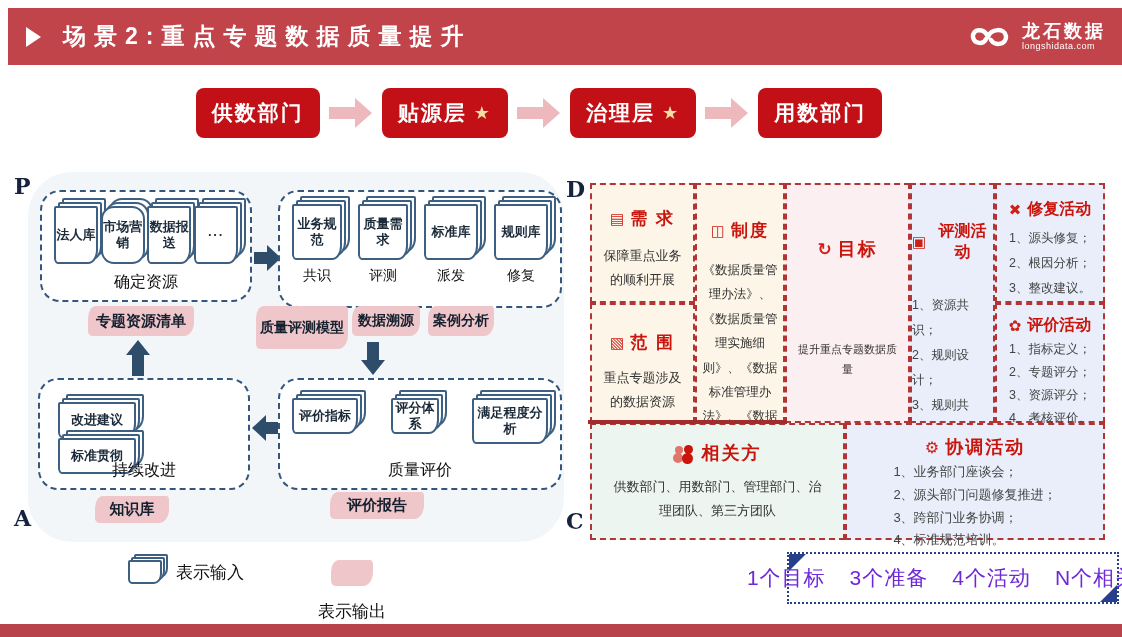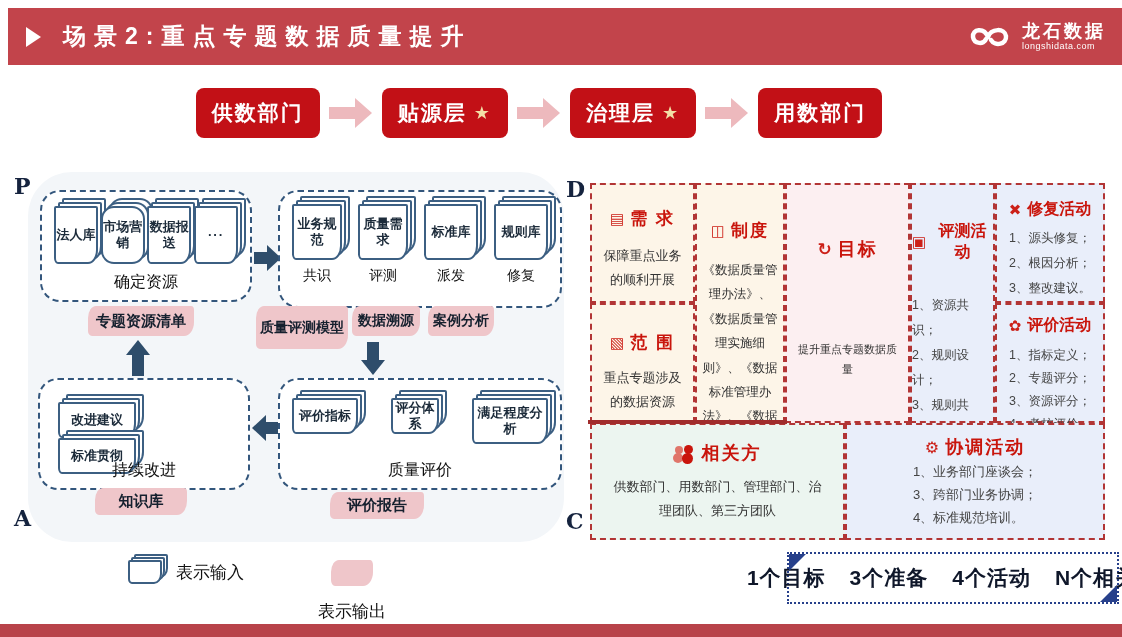--- a/index.html
+++ b/index.html
@@ -73,21 +73,21 @@
   .legend-doc{width:34px;height:24px;background:#fff;border:2px solid #3c5f82;box-sizing:border-box;
               border-radius:2px 2px 8px 4px / 2px 2px 10px 5px;
               box-shadow:3px -3px 0 -2px #fff,3px -3px 0 0 #3c5f82,6px -6px 0 -2px #fff,6px -6px 0 0 #3c5f82;}
   .legend-flag{width:42px;height:26px;background:#efc6ca;border-radius:8px 3px 10px 4px / 12px 5px 14px 6px;}
   .summary{position:absolute;left:787px;top:552px;width:332px;height:52px;background:#fff;
            border:2px dotted #27408b;display:flex;align-items:center;justify-content:center;gap:24px;box-sizing:border-box;}
   .summary::before{content:"";position:absolute;left:0;top:0;width:0;height:0;
                    border-left:17px solid #27408b;border-bottom:17px solid transparent;}
   .summary::after{content:"";position:absolute;right:0;bottom:0;width:0;height:0;
                   border-right:17px solid #27408b;border-top:17px solid transparent;}
-  .summary .item{color:#0f172a;font-weight:bold;font-size:21px;letter-spacing:1px;white-space:nowrap;}
+  .summary .item{color:#6d28d9;font-weight:normal;font-size:21px;letter-spacing:1px;white-space:nowrap;}
   .bottombar{position:absolute;left:0;top:624px;width:1122px;height:13px;background:#b8434a;}
 </style>
 </head>
 <body>
 
 <div class="page">
 
   <div class="header">
     <div class="play"></div>
     <div class="title">场景2:重点专题数据质量提升</div>
@@ -204,21 +204,21 @@
 
     <div class="fbox" style="left:250px;top:206px;width:284px;height:112px;">
       <div class="docrow" style="top:18px;">
         <div class="doc" style="width:66px;height:36px;">评价指标</div>
         <div class="doc" style="width:48px;height:36px;">评分体系</div>
         <div class="doc" style="width:76px;height:46px;">满足程度分析</div>
       </div>
       <div class="fcaption">质量评价</div>
     </div>
 
-    <div class="banner" style="left:67px;top:316px;width:92px;height:27px;font-size:15px;">知识库</div>
+    <div class="banner" style="left:67px;top:324px;width:74px;height:27px;font-size:15px;">知识库</div>
     <div class="banner" style="left:302px;top:320px;width:94px;height:27px;font-size:15px;">评价报告</div>
   </div>
 
   <div class="cell bg-cream" style="left:590px;top:183px;width:105px;height:120px;">
     <div class="cell-h" style="margin-top:22px;font-size:17px;">
       <span class="ci">▤</span>
       <span>需 求</span>
     </div>
     <div class="cell-body" style="margin-top:14px;">保障重点业务的顺利开展</div>
   </div>
@@ -271,21 +271,21 @@
       <li>2、根因分析；</li>
       <li>3、整改建议。</li>
     </ul>
   </div>
 
   <div class="cell bg-blue" style="left:995px;top:303px;width:110px;height:120px;">
     <div class="cell-h" style="margin-top:10px;font-size:16px;letter-spacing:0;">
       <span class="ci">✿</span>
       <span>评价活动</span>
     </div>
-    <ul class="cell-list" style="margin-top:8px;line-height:1.85;">
+    <ul class="cell-list" style="margin-top:2px;line-height:1.85;">
       <li>1、指标定义；</li>
       <li>2、专题评分；</li>
       <li>3、资源评分；</li>
       <li>4、考核评价。</li>
     </ul>
   </div>
 
   <div class="cell bg-green" style="left:590px;top:423px;width:255px;height:117px;">
     <div class="cell-h" style="margin-top:16px;">
       <span class="people-icon"></span>
@@ -294,20 +294,21 @@
     <div class="cell-body" style="margin-top:10px;padding:0 20px;">供数部门、用数部门、管理部门、治理团队、第三方团队</div>
   </div>
 
   <div class="cell bg-blue" style="left:845px;top:423px;width:260px;height:117px;">
     <div class="cell-h" style="margin-top:10px;">
       <span class="ci" style="font-size:16px;">⚙</span>
       <span>协调活动</span>
     </div>
     <ul class="cell-list" style="margin-top:2px;font-size:13px;line-height:1.75;">
       <li>1、业务部门座谈会；</li>
+      <li>2、源头部门问题修复推进；</li>
       <li>3、跨部门业务协调；</li>
       <li>4、标准规范培训。</li>
     </ul>
   </div>
 
   <div class="solidline" style="left:588px;top:420px;width:199px;height:4px;"></div>
 
   <div class="legend-item" style="left:128px;top:560px;">
     <div class="legend-doc"></div>
     <span>表示输入</span>

